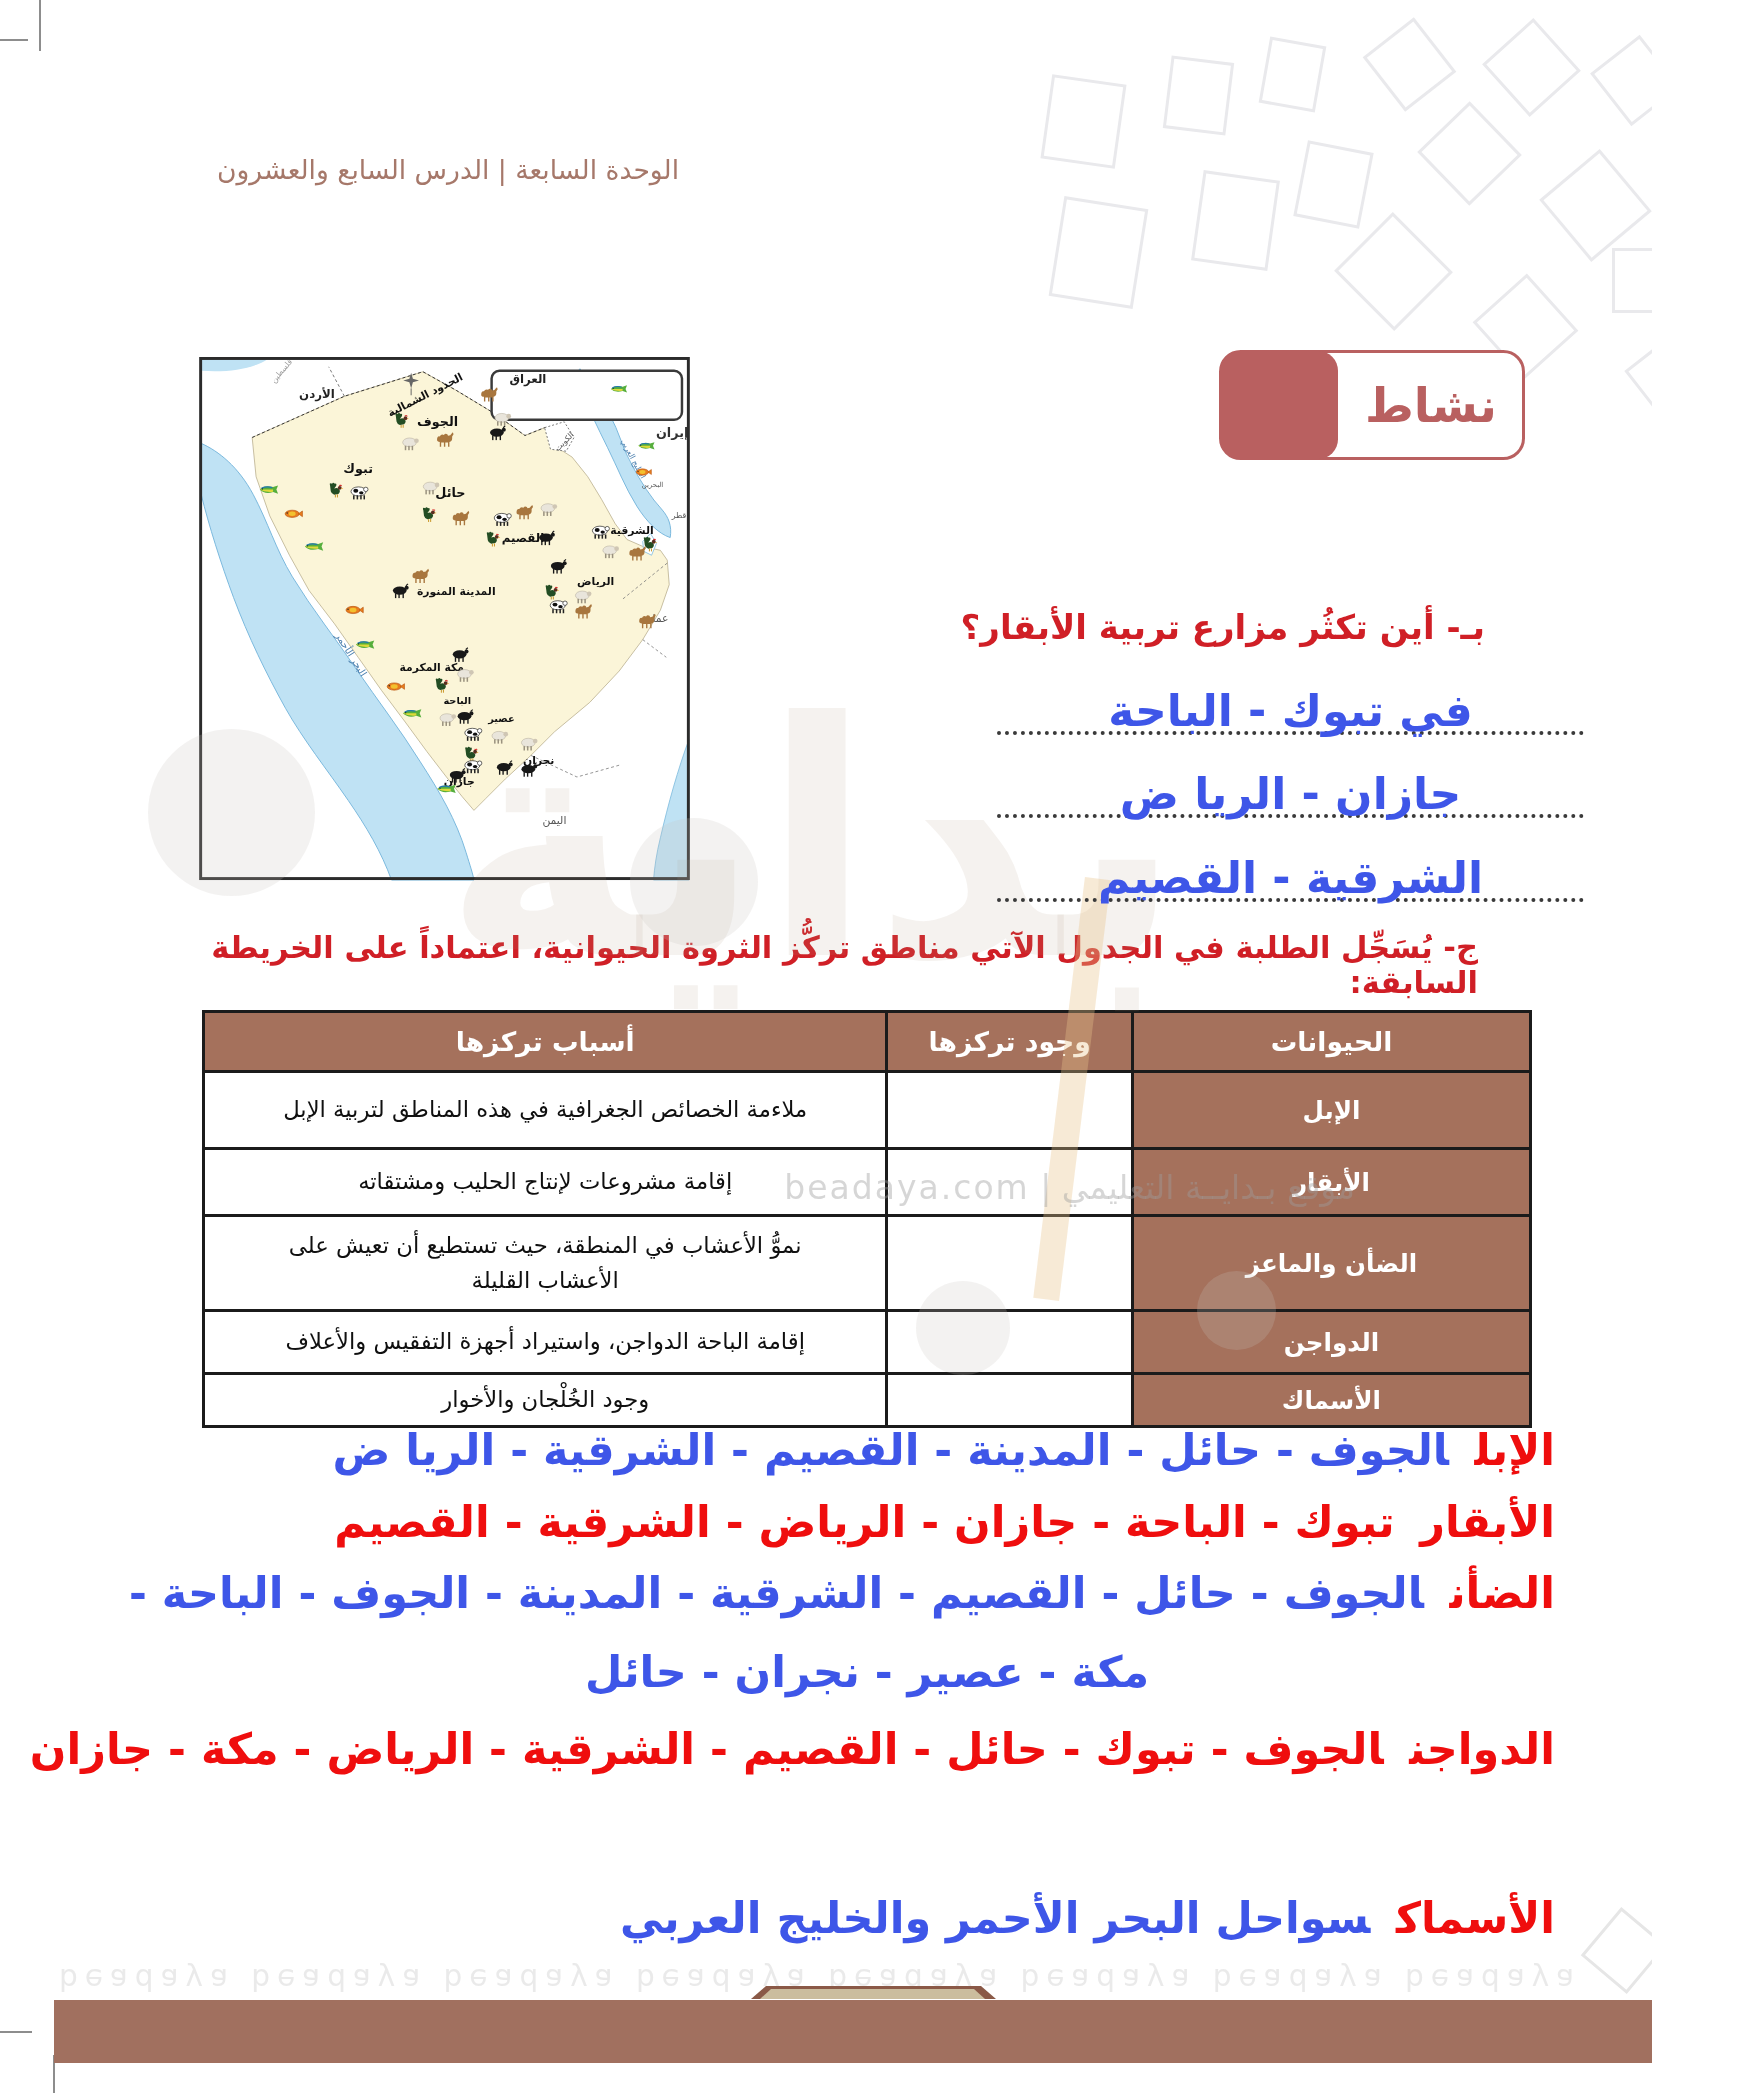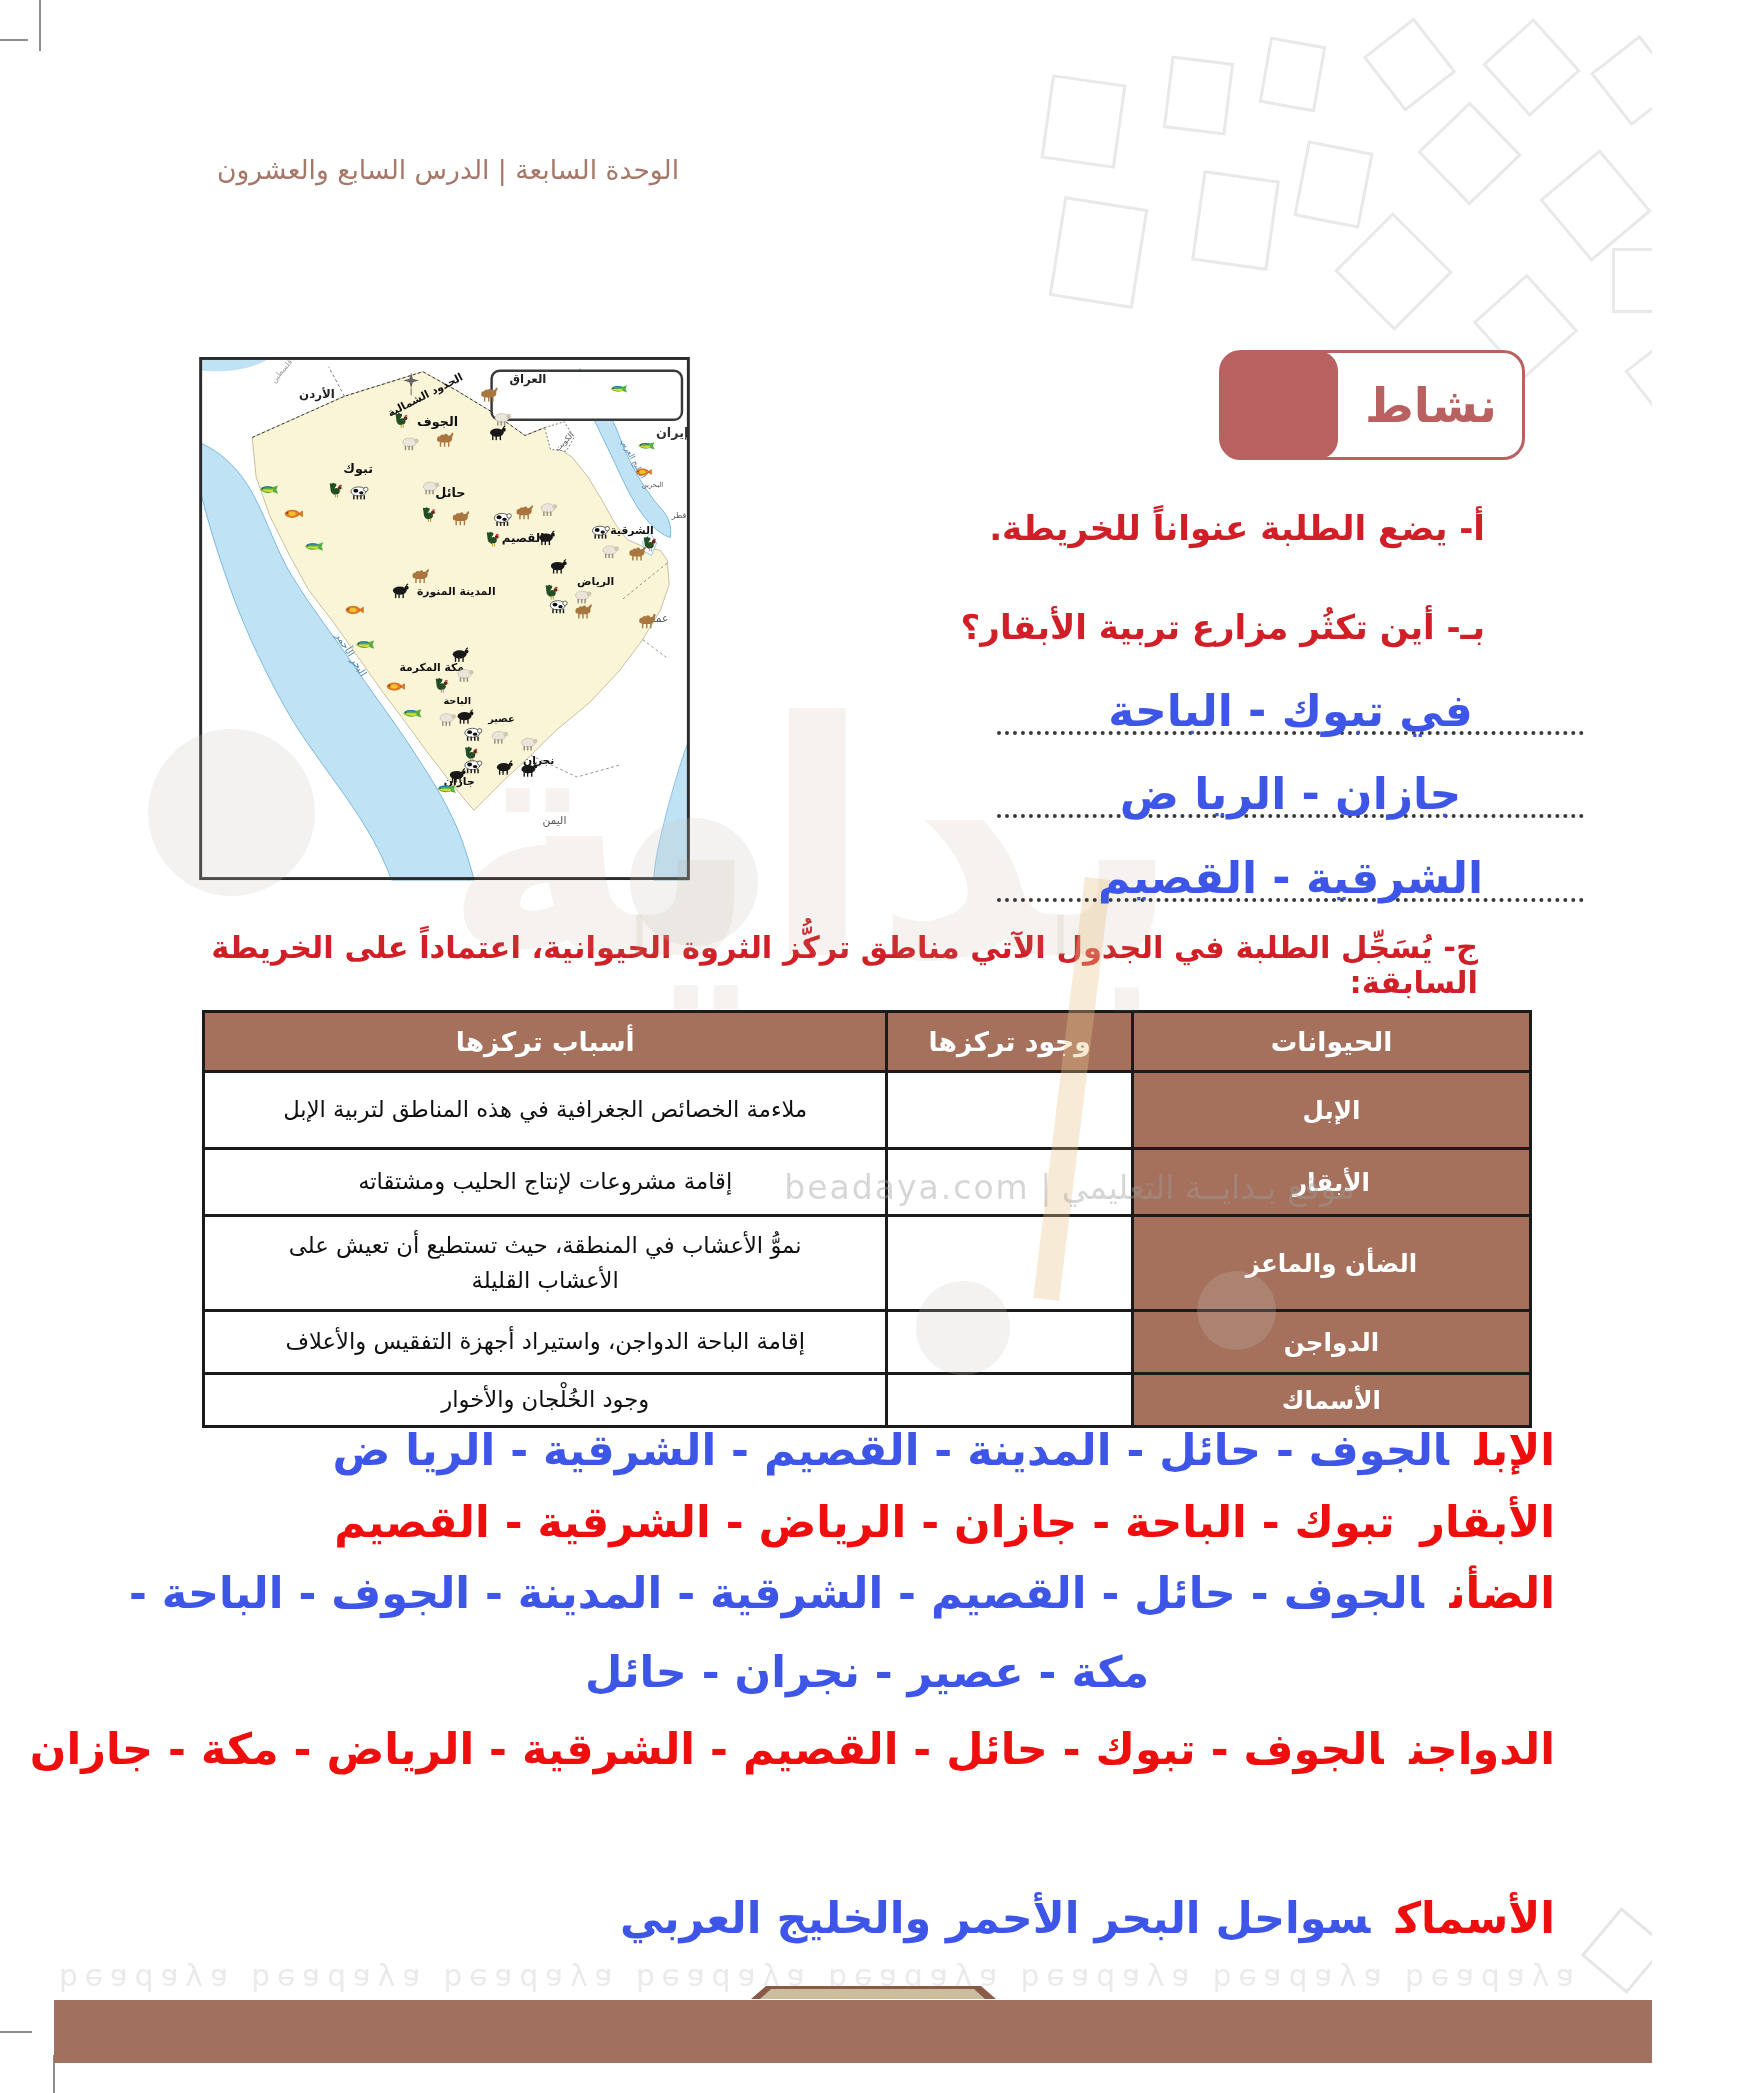--- a/index.html
+++ b/index.html
@@ -259,21 +259,20 @@
 
       <rect x="1.5" y="1.5" width="497" height="530" fill="none" stroke="#2b2b2b" stroke-width="3"></rect>
     </svg>
   </div>
 
   <div class="badge">
     <div class="badge-fill"></div>
     <div class="badge-txt">نشاط</div>
   </div>
 
-  <div class="q" style="top:508px">أ- يضع الطلبة عنواناً للخريطة.</div>
   <div class="q" style="top:607px">بـ- أين تكثُر مزارع تربية الأبقار؟</div>
 
   <div class="ansline" style="top:686px">
     <div class="ink">في تبوك - الباحة</div>
     <div class="dots"></div>
   </div>
   <div class="ansline" style="top:769px">
     <div class="ink">جازان - الريا ض</div>
     <div class="dots"></div>
   </div>

